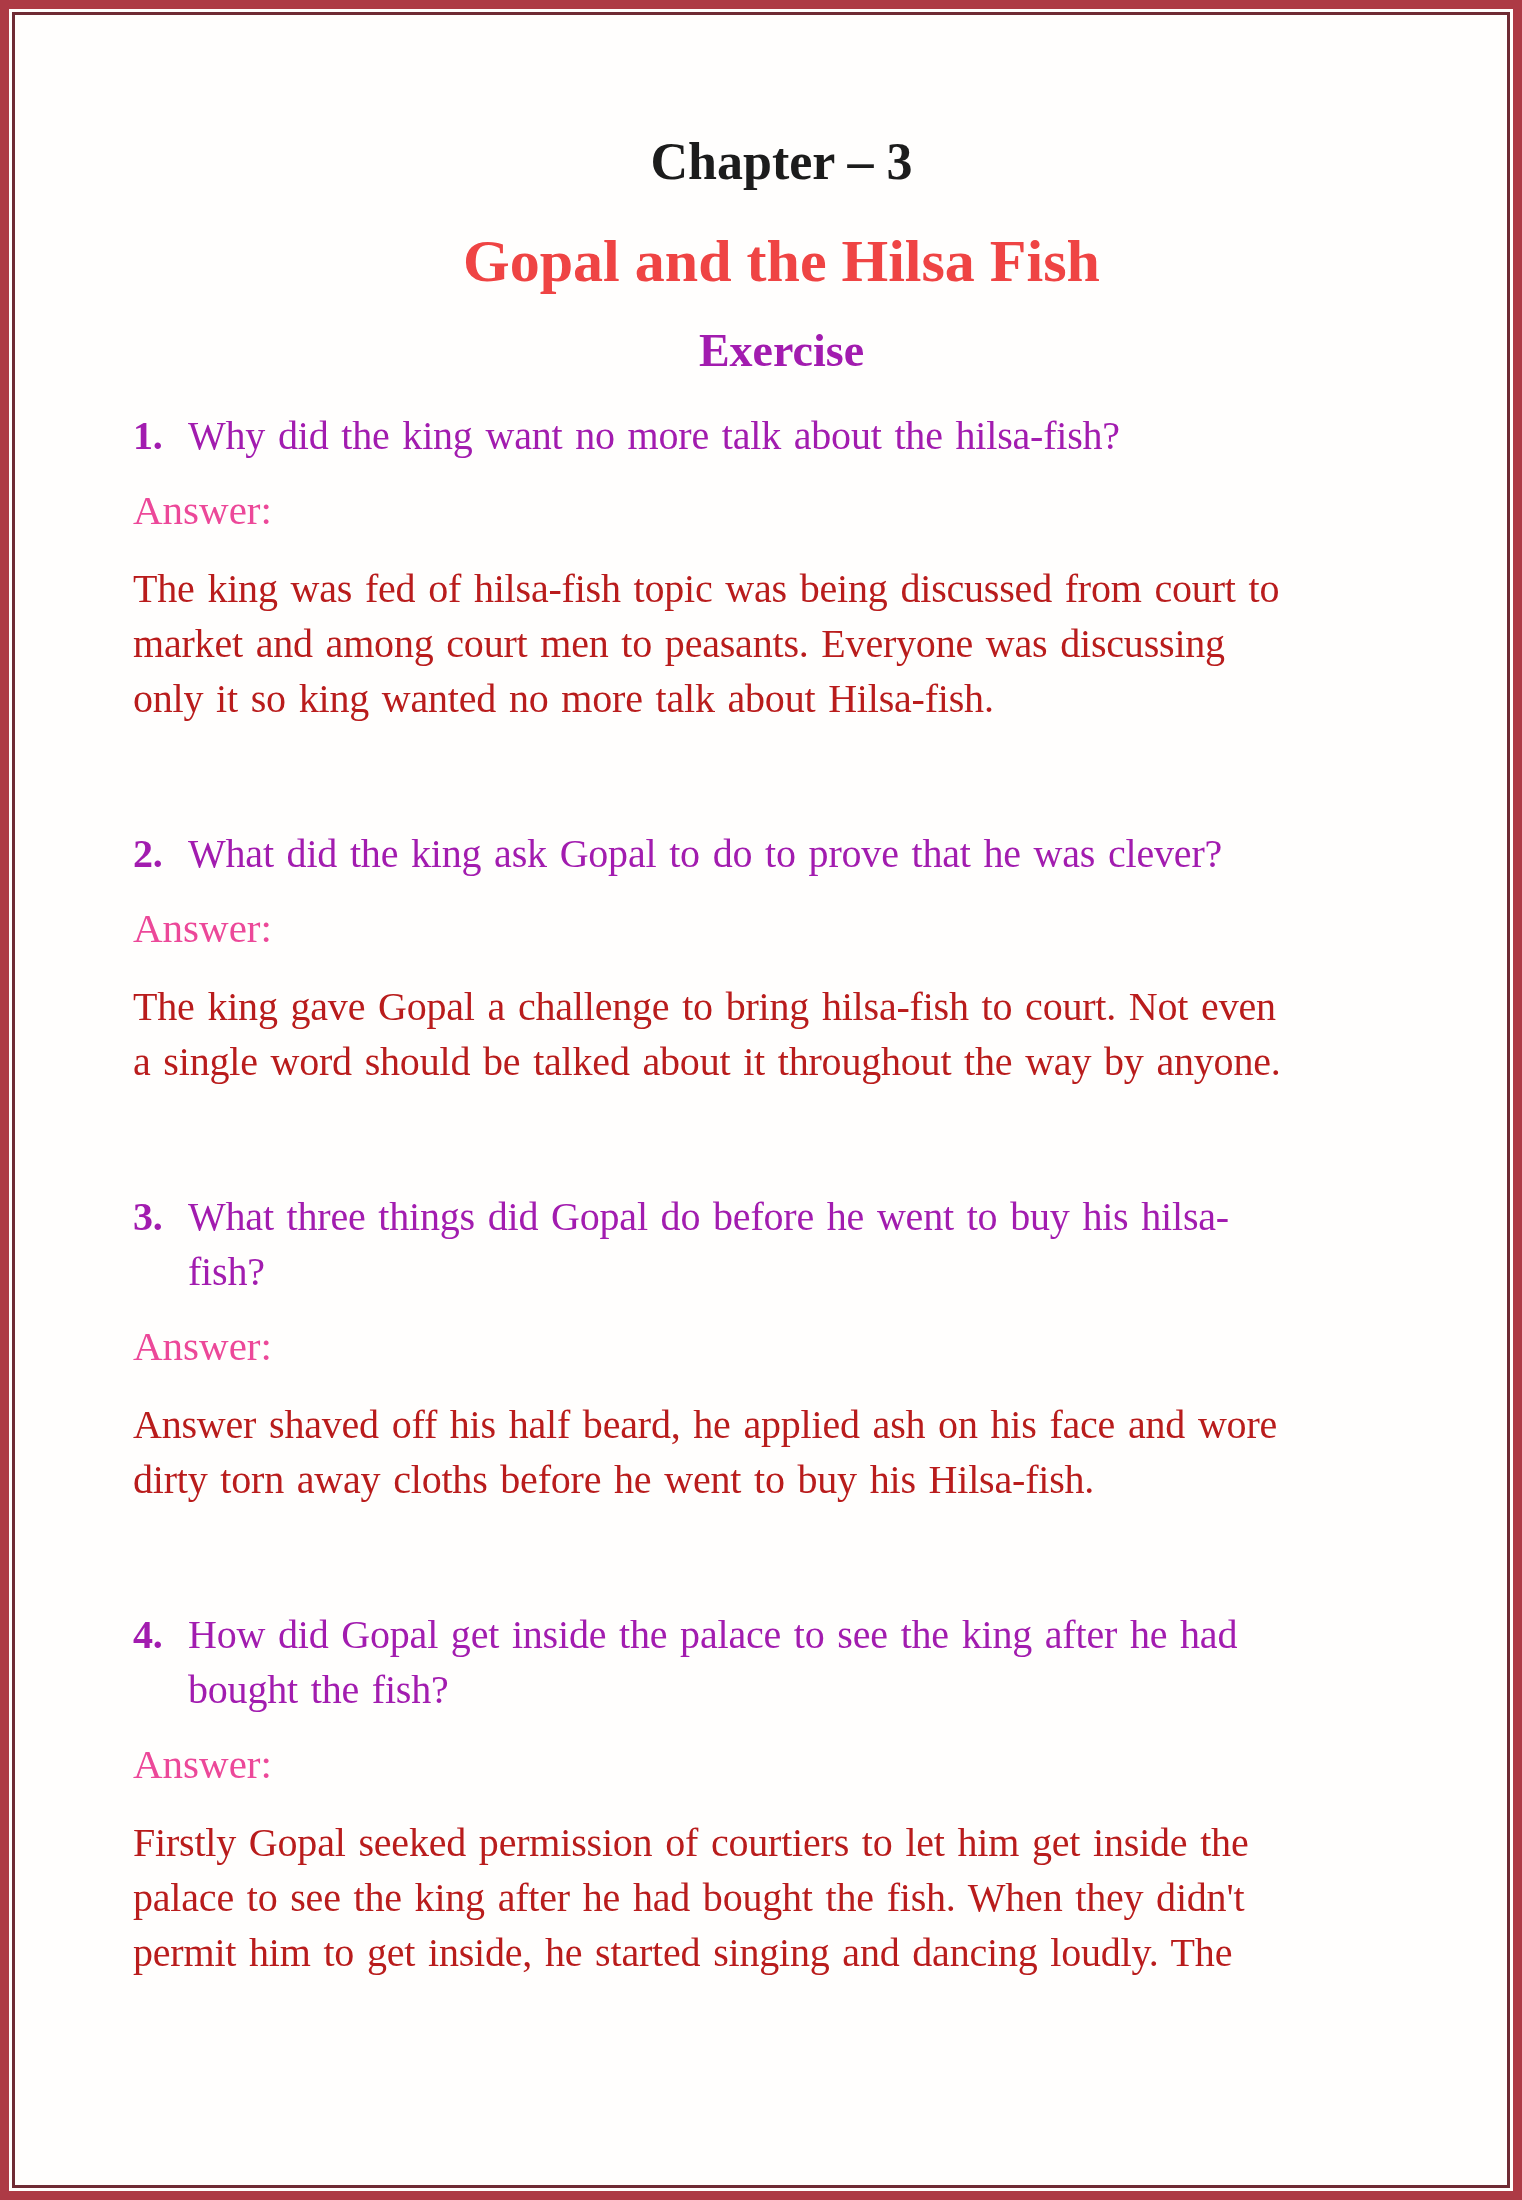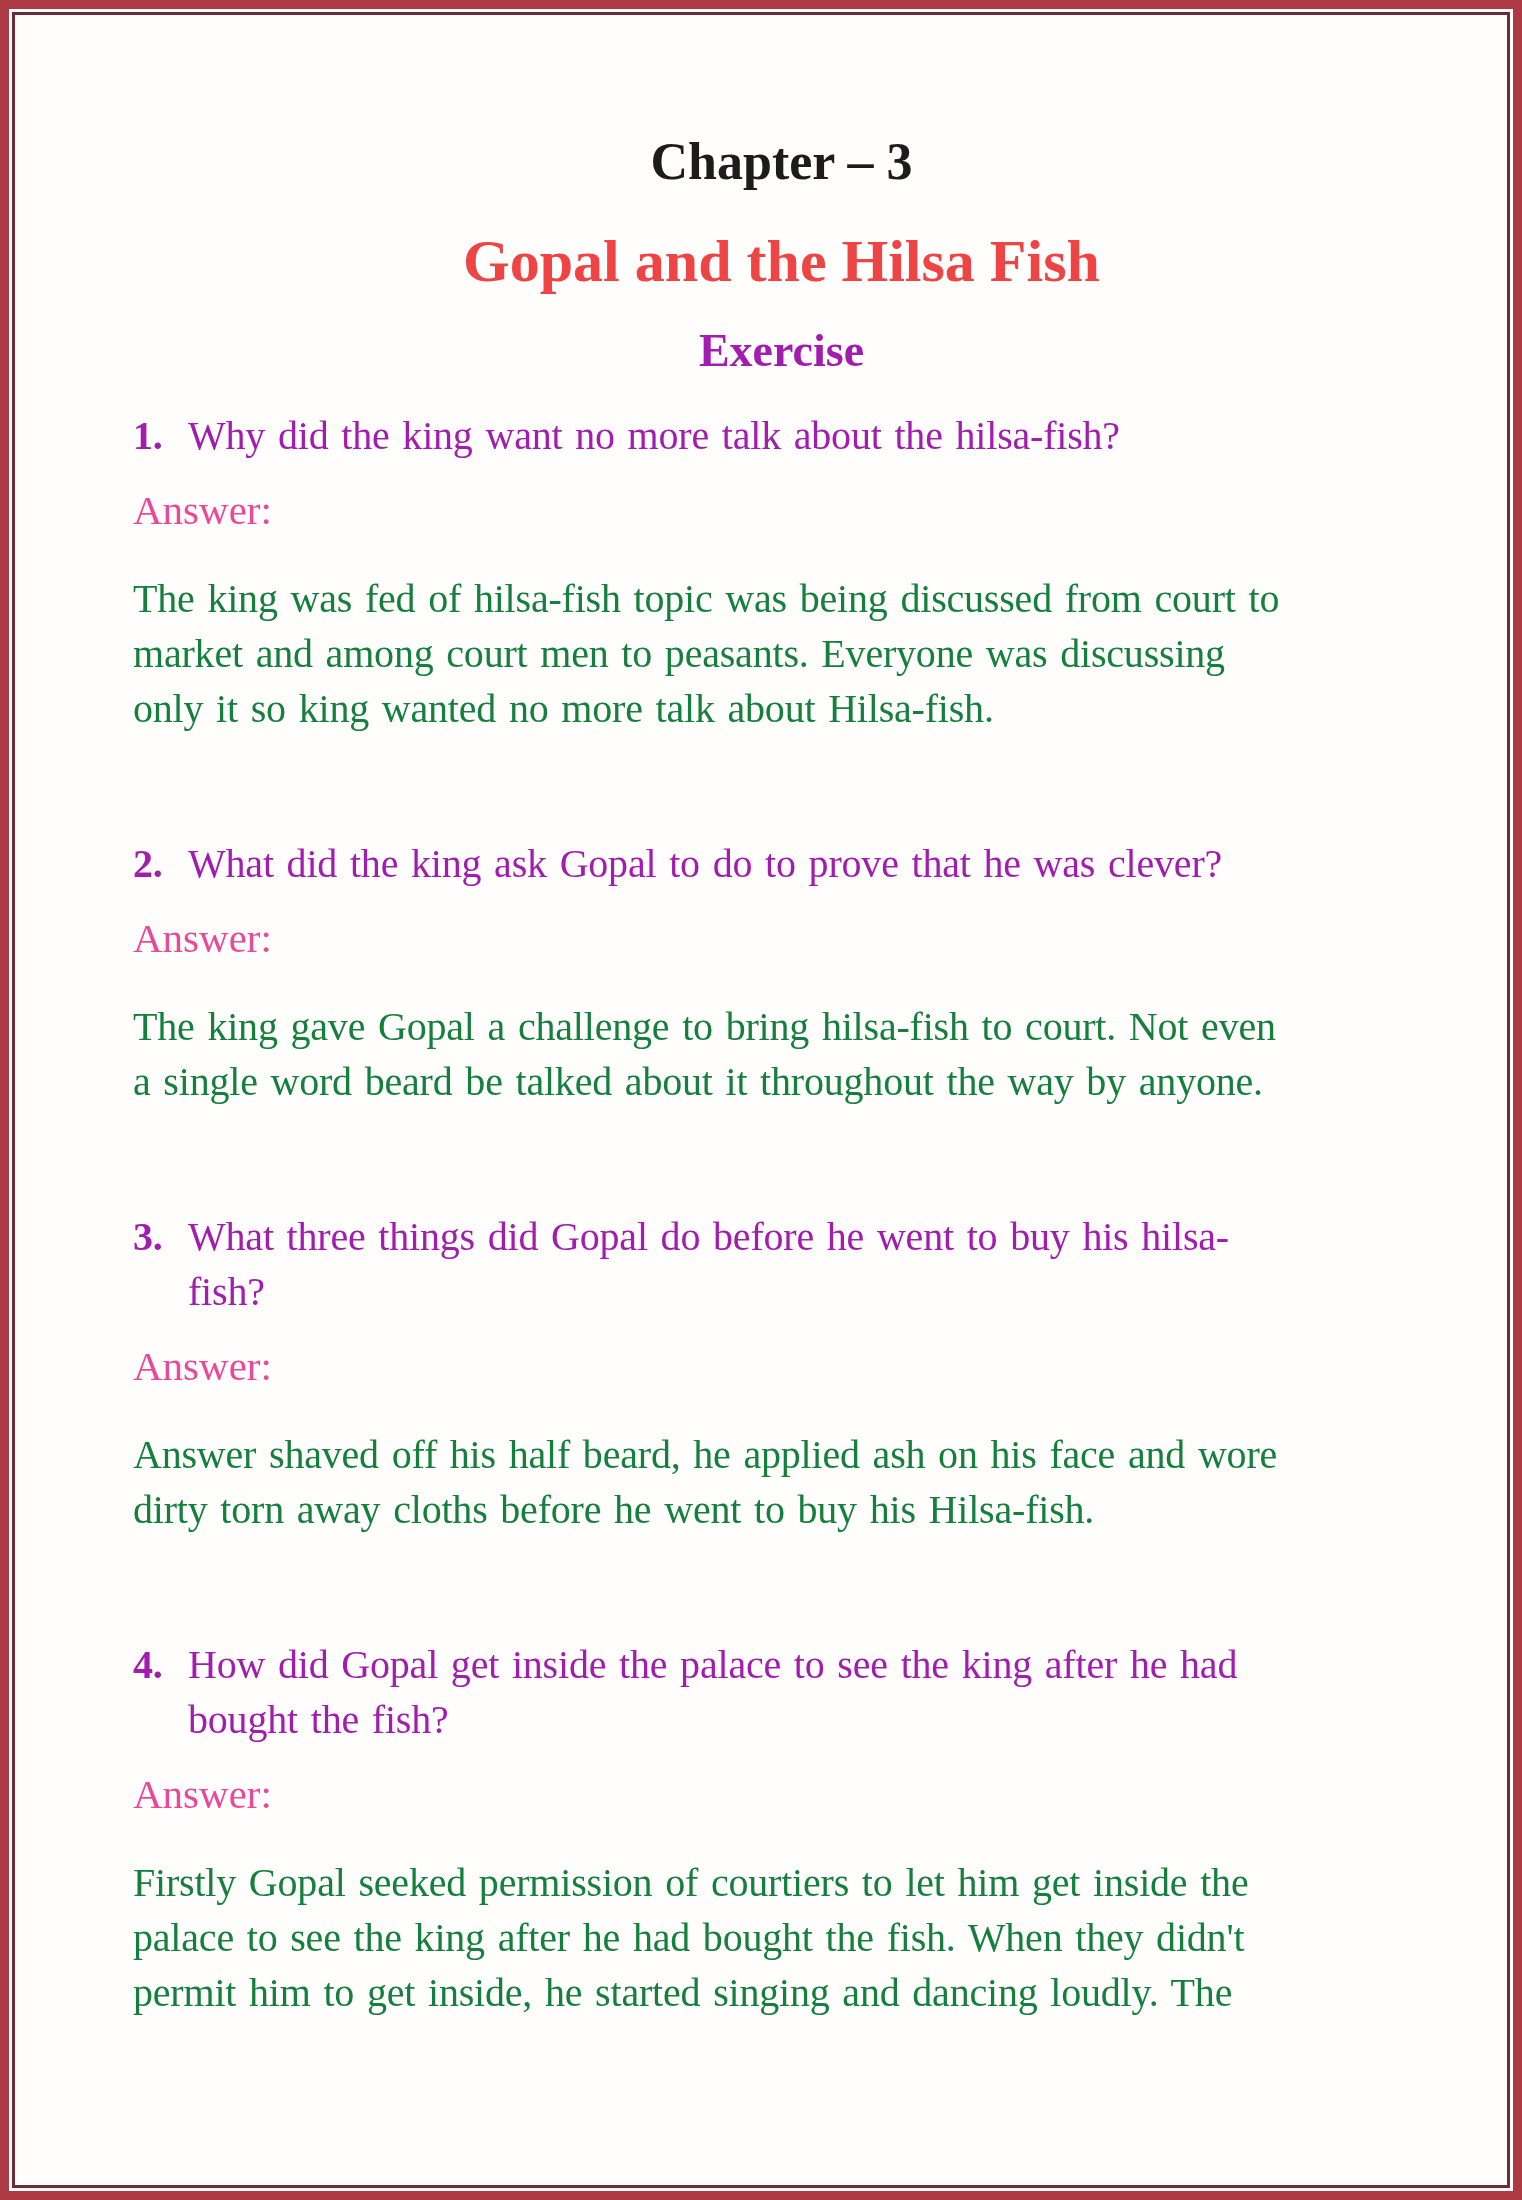--- a/index.html
+++ b/index.html
@@ -87,27 +87,27 @@
     white-space: nowrap;
   }
   .answer-label {
     margin: 20px 0 0 0;
     font-size: 41px;
     line-height: 55px;
     font-weight: normal;
     color: #ec4899;
   }
   .answer-text {
-    margin: 33px 0 0 0;
+    margin: 23px 0 0 0;
     font-size: 40px;
     line-height: 55px;
     white-space: pre-line;
     word-spacing: 3px;
     letter-spacing: -0.2px;
-    color: #15803d;
+    color: #b91c1c;
   }
 </style>
 </head>
 <body>
 
 <div class="outer-frame"></div>
 <div class="inner-frame"></div>
 
 <div class="content">
 
@@ -120,21 +120,21 @@
     <p class="answer-label">Answer:</p>
     <p class="answer-text">The king was fed of hilsa-fish topic was being discussed from court to
 market and among court men to peasants. Everyone was discussing
 only it so king wanted no more talk about Hilsa-fish.</p>
   </section>
 
   <section class="qa">
     <p class="question"><span class="qnum">2.</span><span class="qtext">What did the king ask Gopal to do to prove that he was clever?</span></p>
     <p class="answer-label">Answer:</p>
     <p class="answer-text">The king gave Gopal a challenge to bring hilsa-fish to court. Not even
-a single word beard be talked about it throughout the way by anyone.</p>
+a single word should be talked about it throughout the way by anyone.</p>
   </section>
 
   <section class="qa">
     <p class="question"><span class="qnum">3.</span><span class="qtext">What three things did Gopal do before he went to buy his hilsa-
 fish?</span></p>
     <p class="answer-label">Answer:</p>
     <p class="answer-text">Answer shaved off his half beard, he applied ash on his face and wore
 dirty torn away cloths before he went to buy his Hilsa-fish.</p>
   </section>
 

